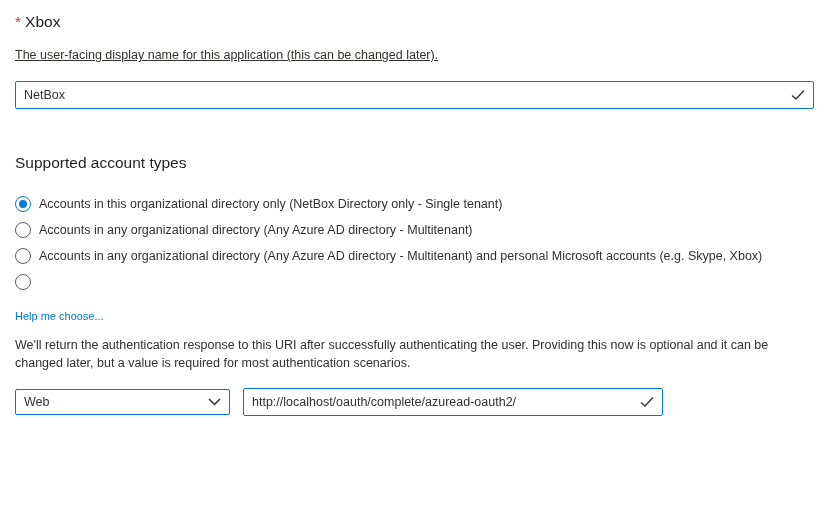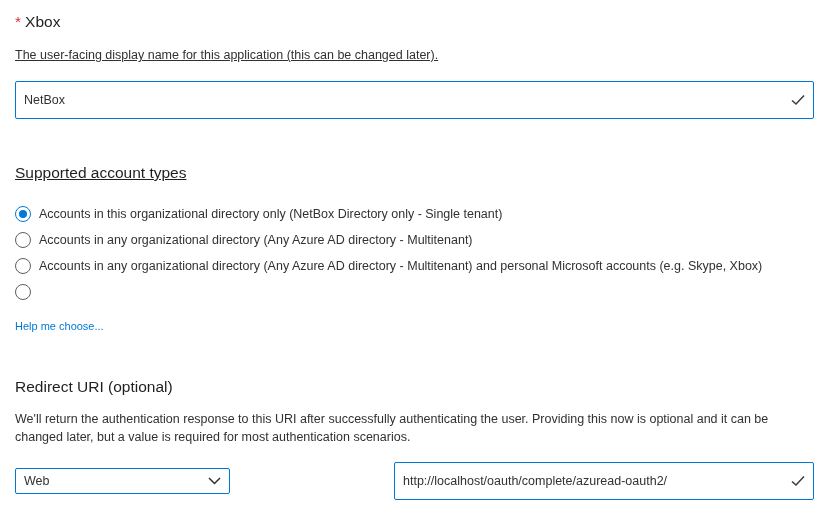--- a/index.html
+++ b/index.html
@@ -29,21 +29,21 @@
   }
 
   
   .name-heading { margin: 2px 0 14px 0; }
   .name-desc { margin: 0 0 17px 0; text-decoration: underline; }
 
   .textfield {
     position: relative;
     border: 1px solid #0078d4;
     border-radius: 2px;
-    height: 38px;
+    height: 28px;
     background: #fff;
     display: flex;
     align-items: center;
   }
   .textfield input {
     border: none; outline: none;
     flex: 1;
     height: 100%;
     padding: 0 26px 0 8px;
     font-family: "Liberation Sans", sans-serif;
@@ -55,21 +55,21 @@
     position: absolute;
     right: 8px; top: 50%;
     transform: translateY(-50%);
     display: flex; align-items: center;
     pointer-events: none;
   }
 
   .name-field { width: 799px; margin-bottom: 44px; }
 
   
-  .sat-heading { margin: 0 0 18px 0; text-decoration: underline; }
+  .sat-heading { margin: 0 0 18px 0; }
   .sat-question { margin: 0 0 11px 0; }
 
   .radio-row {
     display: flex;
     align-items: center;
     height: 26px;
     cursor: pointer;
   }
   .radio {
     width: 16px; height: 16px;
@@ -99,23 +99,22 @@
     text-decoration: none;
     cursor: pointer;
   }
 
   
   .redirect-heading { margin: 43px 0 13px 0; }
   .redirect-desc { margin: 12px 0 16px 0; }
 
   .redirect-controls {
     display: flex;
-    gap: 0;
-    align-items: center;
-    justify-content: space-between;
+    gap: 13px;
+    align-items: center;
   }
   .dropdown {
     position: relative;
     width: 215px;
     height: 26px;
     border: 1px solid #0078d4;
     border-radius: 2px;
     display: flex;
     align-items: center;
     padding: 0 26px 0 8px;
@@ -176,21 +175,20 @@
       <span class="radio-label">Accounts in any organizational directory (Any Azure AD directory - Multitenant) and personal Microsoft accounts (e.g. Skype, Xbox)</span>
     </div>
     <div class="radio-row">
       <span class="radio"></span>
     </div>
   </div>
 
   <a class="help-link">Help me choose...</a>
 
   
-  <div class="section-heading redirect-heading">Redirect URI (optional)</div>
 
   <div class="desc redirect-desc">We'll return the authentication response to this URI after successfully authenticating the user. Providing this now is optional and it can be changed later, but a value is required for most authentication scenarios.</div>
 
   <div class="redirect-controls">
     <div class="dropdown">
       <span>Web</span>
       <span class="field-icon">
         <svg width="13" height="8" viewBox="0 0 13 8">
             <polyline class="chevron-glyph" points="1,1 6.5,6.5 12,1"></polyline>
           </svg>

